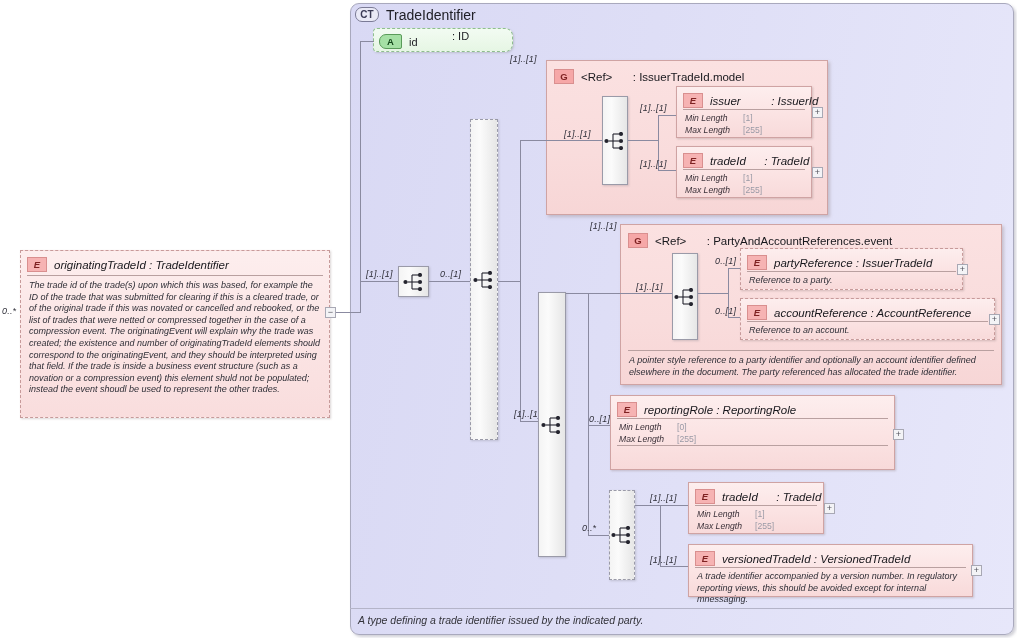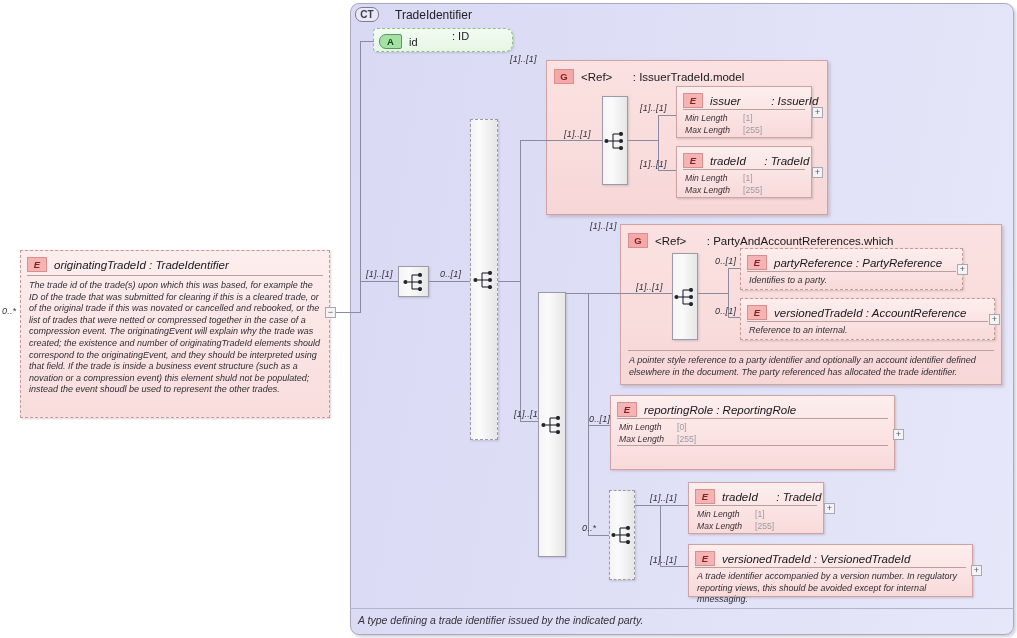--- a/index.html
+++ b/index.html
@@ -43,21 +43,21 @@
     border:1px solid #d98f8f;background:#f6b3b3;color:#7e2222;
     width:20px;height:15px;line-height:13px;
   }
   .badge-g{
     border:1px solid #d98f8f;background:#f6a7a7;color:#7e2222;
     width:20px;height:15px;line-height:13px;
   }
 
   
   #ct-title-row{left:355px;top:5px;height:18px;}
-  #ct-title-row .ttl{font-size:12px;color:#202028;margin-left:16px;vertical-align:middle;}
+  #ct-title-row .ttl{font-size:14px;color:#202028;margin-left:7px;vertical-align:middle;}
 
   
   #attr-id{
     left:373px;top:28px;width:140px;height:24px;
     background:linear-gradient(180deg,#f2fbf2 0%,#e6f6e4 100%);
     border:1px dashed #8fbe8f;border-radius:4px 8px 8px 4px;
     box-shadow:1px 1px 2px rgba(120,130,120,.3);
   }
   #attr-id .inner{position:absolute;left:5px;top:3px;}
   #attr-id .nm{font-size:11px;color:#1c1c22;margin-left:7px;vertical-align:middle;}
@@ -279,21 +279,21 @@
   <div class="facets" style="left:8px;top:26px;">
     <span class="fl">Min Length</span><span class="fv">[1]</span><br>
     <span class="fl">Max Length</span><span class="fv">[255]</span>
   </div>
 </div>
 <div class="pm" style="left:812px;top:167px;">+</div>
 
 <div class="abs gbox" style="left:620px;top:224px;width:382px;height:161px;">
   <div class="ghdr">
     <span class="badge badge-g">G</span><span class="rf">&lt;Ref&gt;</span>
-    <span class="ty" style="margin-left:16px;">: PartyAndAccountReferences.which</span>
+    <span class="ty" style="margin-left:16px;">: PartyAndAccountReferences.event</span>
   </div>
   <div class="rule" style="top:125px;left:7px;right:7px;position:absolute;height:0;border-top:1px solid #b9a0a0;"></div>
   <div class="doc" style="left:8px;top:130px;width:365px;">A pointer style reference to a party identifier and optionally an account identifier defined elsewhere in the document. The party referenced has allocated the trade identifier.</div>
 </div>
 
 <div class="abs ln lh" style="left:620px;top:293px;width:52px;"></div>
 <div class="card" style="left:636px;top:282px;">[1]..[1]</div>
 <div class="abs conn solid" style="left:672px;top:253px;width:26px;height:87px;">
   <svg width="22" height="18" viewBox="0 0 22 18">
     <circle cx="2.5" cy="9" r="2.1" fill="#24242e"></circle>
@@ -309,33 +309,33 @@
 </div>
 <div class="abs ln lv" style="left:728px;top:268px;height:49px;"></div>
 <div class="abs ln lh" style="left:698px;top:293px;width:30px;"></div>
 <div class="abs ln lh" style="left:728px;top:268px;width:12px;"></div>
 <div class="abs ln lh" style="left:728px;top:317px;width:12px;"></div>
 <div class="card" style="left:715px;top:256px;">0..[1]</div>
 <div class="card" style="left:715px;top:306px;">0..[1]</div>
 
 <div class="abs ebox dashed" style="left:740px;top:248px;width:223px;height:42px;">
   <div class="hdr">
-    <span class="badge badge-e">E</span><span class="nm">partyReference : PartyReference</span>
-  </div>
-  <div class="rule" style="top:22px;"></div>
-  <div class="doc" style="left:8px;top:26px;width:205px;">Identifies to a party.</div>
+    <span class="badge badge-e">E</span><span class="nm">partyReference : IssuerTradeId</span>
+  </div>
+  <div class="rule" style="top:22px;"></div>
+  <div class="doc" style="left:8px;top:26px;width:205px;">Reference to a party.</div>
 </div>
 <div class="pm" style="left:957px;top:264px;">+</div>
 
 <div class="abs ebox dashed" style="left:740px;top:298px;width:255px;height:42px;">
   <div class="hdr">
-    <span class="badge badge-e">E</span><span class="nm">versionedTradeId : AccountReference</span>
-  </div>
-  <div class="rule" style="top:22px;"></div>
-  <div class="doc" style="left:8px;top:26px;width:235px;">Reference to an internal.</div>
+    <span class="badge badge-e">E</span><span class="nm">accountReference : AccountReference</span>
+  </div>
+  <div class="rule" style="top:22px;"></div>
+  <div class="doc" style="left:8px;top:26px;width:235px;">Reference to an account.</div>
 </div>
 <div class="pm" style="left:989px;top:314px;">+</div>
 
 <div class="abs ebox solid" style="left:610px;top:395px;width:285px;height:75px;">
   <div class="hdr">
     <span class="badge badge-e">E</span><span class="nm">reportingRole : ReportingRole</span>
   </div>
   <div class="rule" style="top:22px;"></div>
   <div class="facets" style="left:8px;top:26px;">
     <span class="fl">Min Length</span><span class="fv">[0]</span><br>

